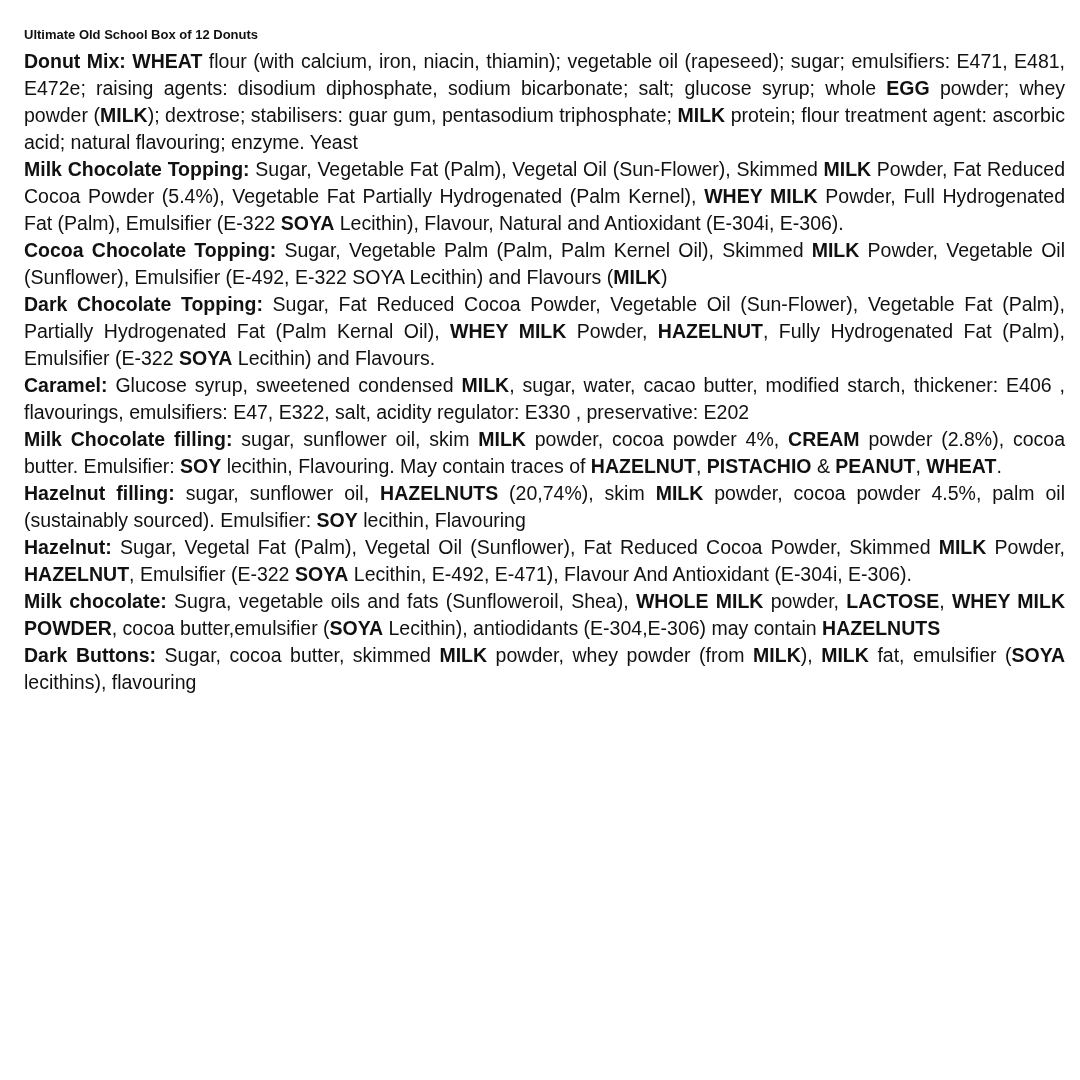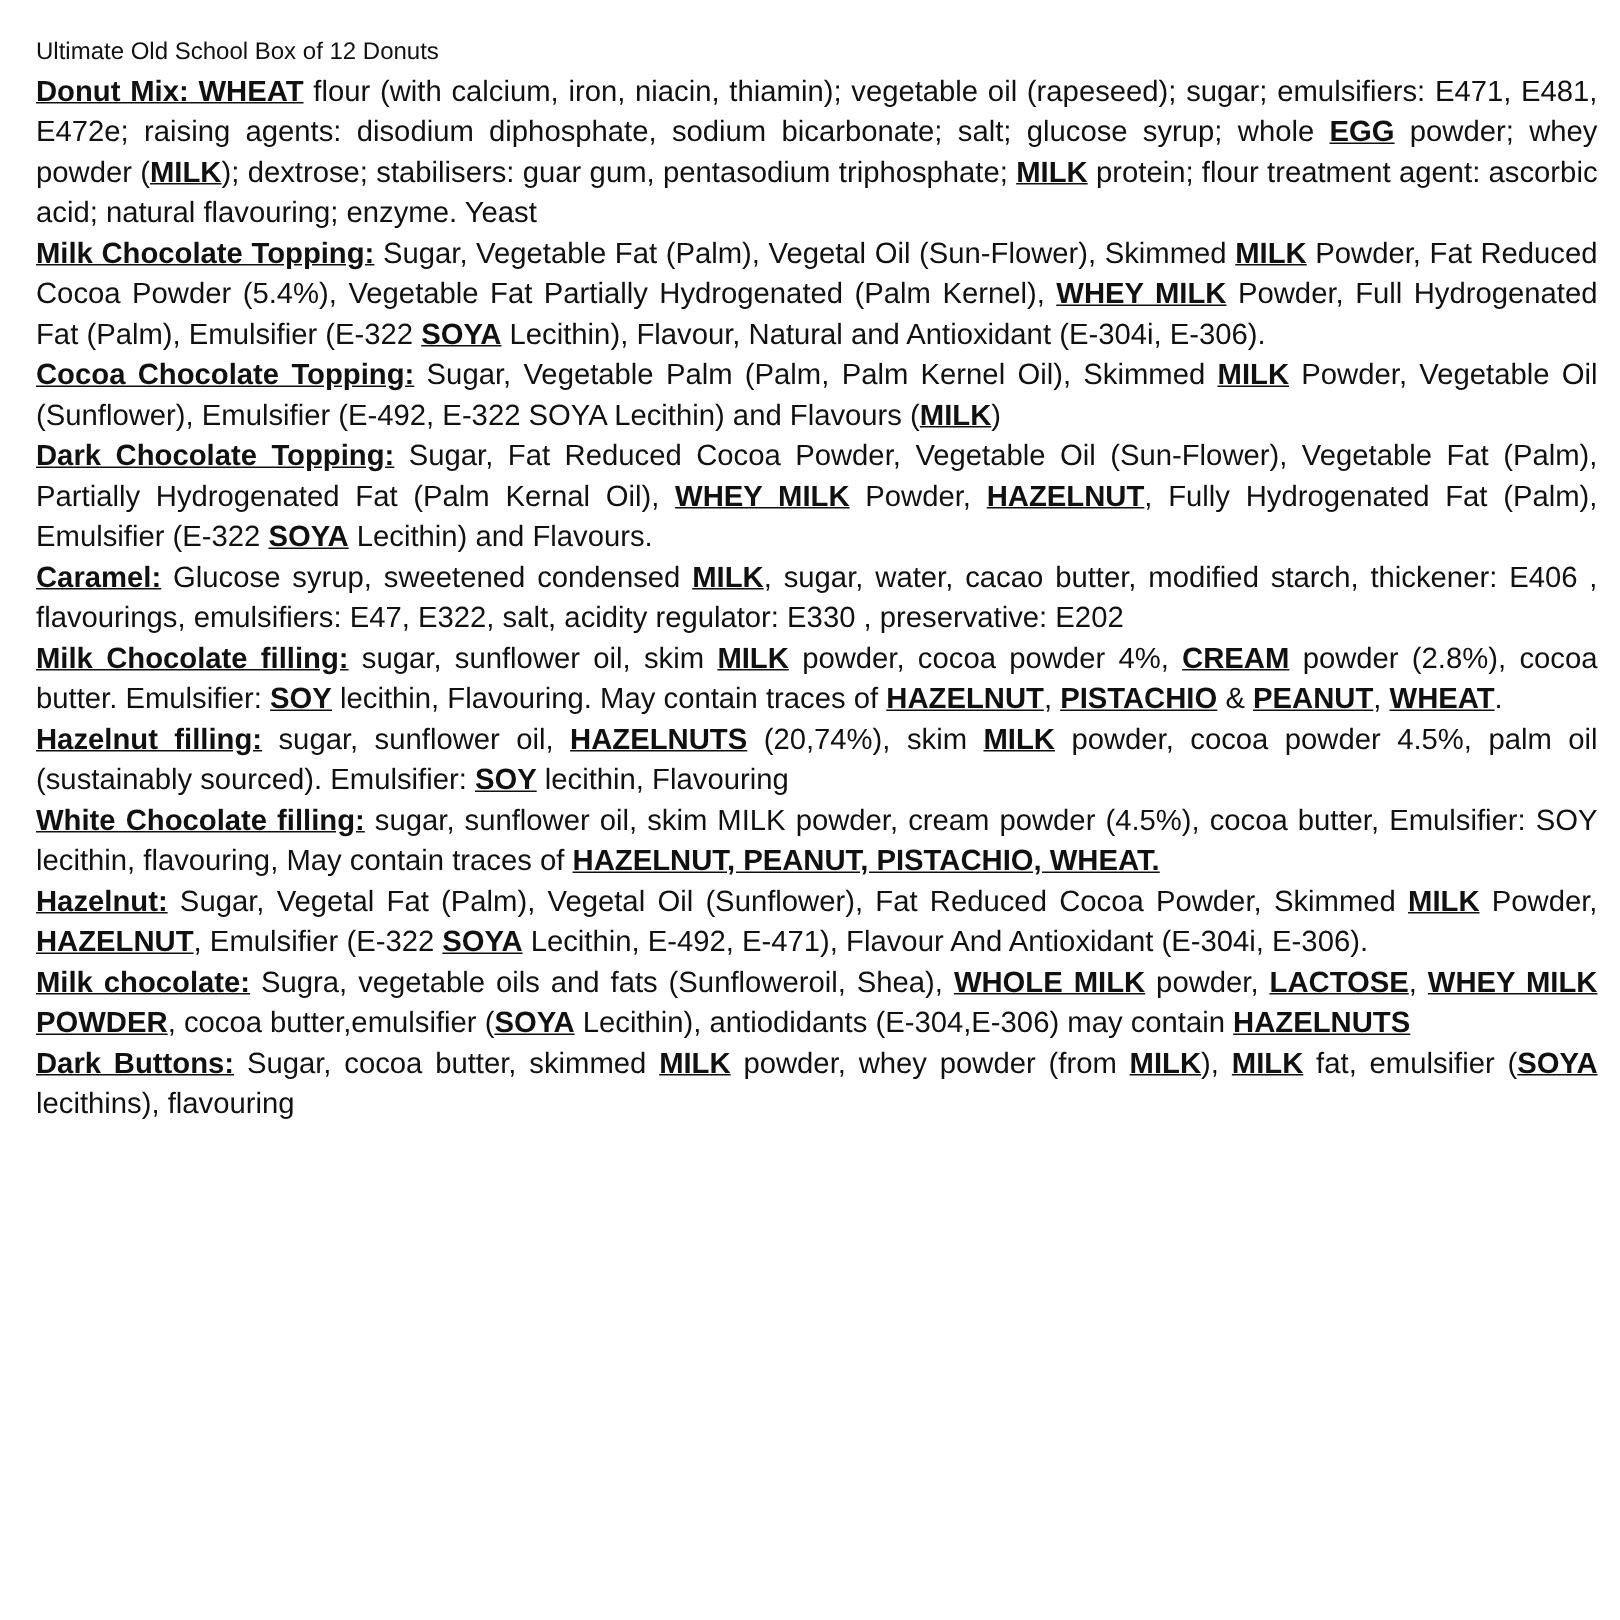--- a/index.html
+++ b/index.html
@@ -18,45 +18,43 @@
     top: 21px;
     left: 24px;
     width: 1041px;
     color: #111111;
     font-family: "Liberation Sans", sans-serif;
     font-size: 19.5px;
     line-height: 27px;
   }
   .doc-title {
     margin: 0;
-    font-size: 16px;
+    font-size: 13px;
     line-height: 27px;
-    font-weight: 400;
+    font-weight: 700;
     text-align: left;
   }
   .para {
     margin: 0;
     text-align: justify;
   }
   .para strong {
     font-weight: 700;
-    text-decoration: underline;
   }
 </style>
 </head>
 <body>
 
 <div class="sheet">
   <h1 class="doc-title">Ultimate Old School Box of 12 Donuts</h1>
   <div>
       <p class="para"><strong>Donut Mix: WHEAT</strong><span> flour (with calcium, iron, niacin, thiamin); vegetable oil (rapeseed); sugar; emulsifiers: E471, E481, E472e; raising agents: disodium diphosphate, sodium bicarbonate; salt; glucose syrup; whole </span><strong>EGG</strong><span> powder; whey powder (</span><strong>MILK</strong><span>); dextrose; stabilisers: guar gum, pentasodium triphosphate; </span><strong>MILK</strong><span> protein; flour treatment agent: ascorbic acid; natural flavouring; enzyme. Yeast</span></p>
       <p class="para"><strong>Milk Chocolate Topping:</strong><span> Sugar, Vegetable Fat (Palm), Vegetal Oil (Sun-Flower), Skimmed </span><strong>MILK</strong><span> Powder, Fat Reduced Cocoa Powder (5.4%), Vegetable Fat Partially Hydrogenated (Palm Kernel), </span><strong>WHEY MILK</strong><span> Powder, Full Hydrogenated Fat (Palm), Emulsifier (E-322 </span><strong>SOYA</strong><span> Lecithin), Flavour, Natural and Antioxidant (E-304i, E-306).</span></p>
       <p class="para"><strong>Cocoa Chocolate Topping:</strong><span> Sugar, Vegetable Palm (Palm, Palm Kernel Oil), Skimmed </span><strong>MILK</strong><span> Powder, Vegetable Oil (Sunflower), Emulsifier (E-492, E-322 SOYA Lecithin) and Flavours (</span><strong>MILK</strong><span>)</span></p>
       <p class="para"><strong>Dark Chocolate Topping:</strong><span> Sugar, Fat Reduced Cocoa Powder, Vegetable Oil (Sun-Flower), Vegetable Fat (Palm), Partially Hydrogenated Fat (Palm Kernal Oil), </span><strong>WHEY MILK</strong><span> Powder, </span><strong>HAZELNUT</strong><span>, Fully Hydrogenated Fat (Palm), Emulsifier (E-322 </span><strong>SOYA</strong><span> Lecithin) and Flavours.</span></p>
       <p class="para"><strong>Caramel:</strong><span> Glucose syrup, sweetened condensed </span><strong>MILK</strong><span>, sugar, water, cacao butter, modified starch, thickener: E406 , flavourings, emulsifiers: E47, E322, salt, acidity regulator: E330 , preservative: E202</span></p>
       <p class="para"><strong>Milk Chocolate filling:</strong><span> sugar, sunflower oil, skim </span><strong>MILK</strong><span> powder, cocoa powder 4%, </span><strong>CREAM</strong><span> powder (2.8%), cocoa butter. Emulsifier: </span><strong>SOY</strong><span> lecithin, Flavouring. May contain traces of </span><strong>HAZELNUT</strong><span>, </span><strong>PISTACHIO</strong><span> &amp; </span><strong>PEANUT</strong><span>, </span><strong>WHEAT</strong><span>.</span></p>
       <p class="para"><strong>Hazelnut filling:</strong><span> sugar, sunflower oil, </span><strong>HAZELNUTS</strong><span> (20,74%), skim </span><strong>MILK</strong><span> powder, cocoa powder 4.5%, palm oil (sustainably sourced). Emulsifier: </span><strong>SOY</strong><span> lecithin, Flavouring</span></p>
-      <p class="para"><strong>White Chocolate filling:</strong><span> sugar, sunflower oil, skim MILK powder, cream powder (4.5%), cocoa butter, Emulsifier: SOY lecithin, flavouring, May contain traces of </span><strong>HAZELNUT, PEANUT, PISTACHIO, WHEAT.</strong></p>
       <p class="para"><strong>Hazelnut:</strong><span> Sugar, Vegetal Fat (Palm), Vegetal Oil (Sunflower), Fat Reduced Cocoa Powder, Skimmed </span><strong>MILK</strong><span> Powder, </span><strong>HAZELNUT</strong><span>, Emulsifier (E-322 </span><strong>SOYA</strong><span> Lecithin, E-492, E-471), Flavour And Antioxidant (E-304i, E-306).</span></p>
       <p class="para"><strong>Milk chocolate:</strong><span> Sugra, vegetable oils and fats (Sunfloweroil, Shea), </span><strong>WHOLE MILK</strong><span> powder, </span><strong>LACTOSE</strong><span>, </span><strong>WHEY MILK POWDER</strong><span>, cocoa butter,emulsifier (</span><strong>SOYA</strong><span> Lecithin), antiodidants (E-304,E-306) may contain </span><strong>HAZELNUTS</strong></p>
       <p class="para"><strong>Dark Buttons:</strong><span> Sugar, cocoa butter, skimmed </span><strong>MILK</strong><span> powder, whey powder (from </span><strong>MILK</strong><span>), </span><strong>MILK</strong><span> fat, emulsifier (</span><strong>SOYA</strong><span> lecithins), flavouring</span></p>
     </div>
 </div>
 
 </body></html>

